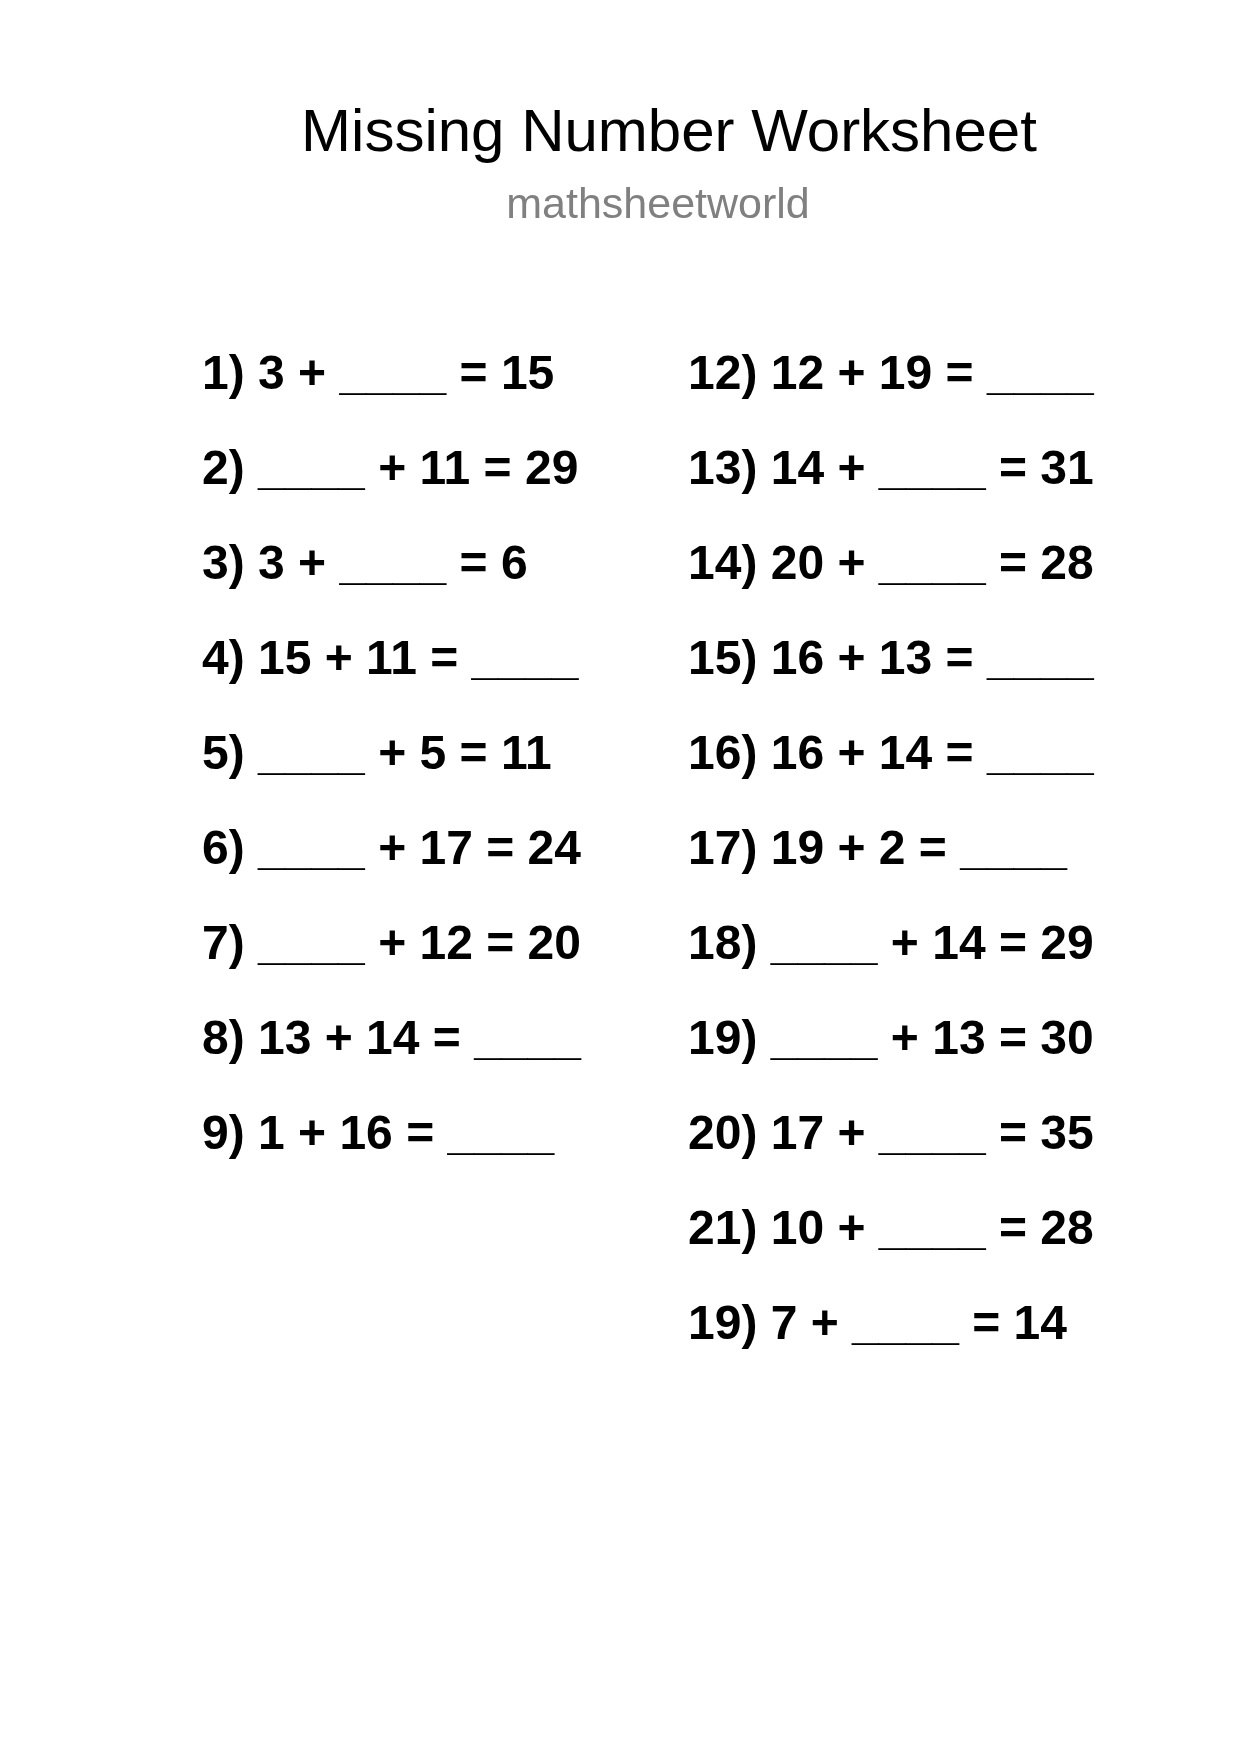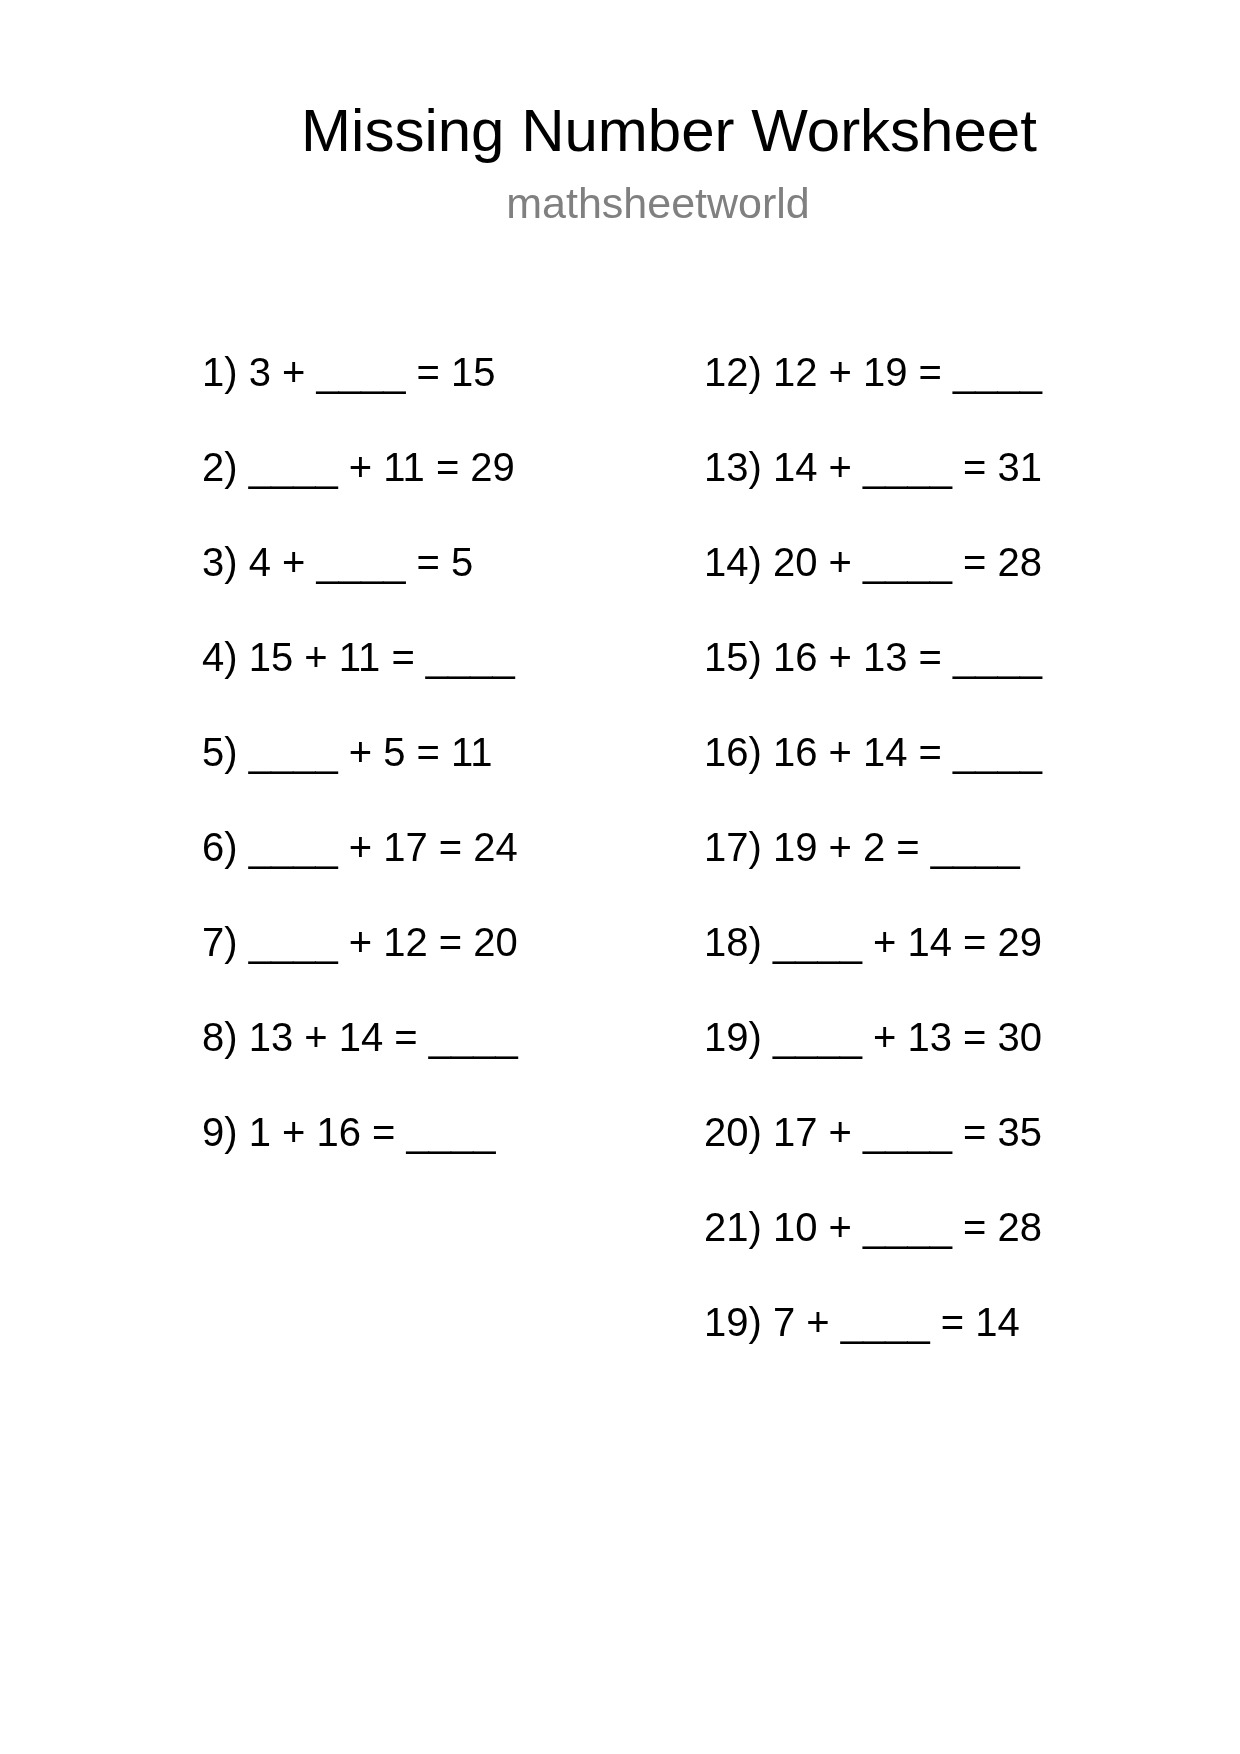--- a/index.html
+++ b/index.html
@@ -35,42 +35,43 @@
       font-size: 43px;
       line-height: 52px;
       white-space: nowrap;
       color: #808080;
     }
     .column {
       position: absolute;
       top: 351px;
     }
     .column.left { left: 202px; }
-    .column.right { left: 704px; }
+    .column.right { left: 688px; }
     .problem {
-      font-size: 40px;
+      font-size: 48px;
       line-height: 95px;
       height: 95px;
       white-space: pre;
       margin: 0;
       position: relative;
       top: -26px;
+      font-weight: bold;
     }
   </style>
 </head>
 <body>
 
 <div class="page">
   <div class="title">Missing Number Worksheet</div>
   <div class="subtitle">mathsheetworld</div>
 
   <div class="column left">
     <div class="problem">1) 3 + ____ = 15</div>
     <div class="problem">2) ____ + 11 = 29</div>
-    <div class="problem">3) 4 + ____ = 5</div>
+    <div class="problem">3) 3 + ____ = 6</div>
     <div class="problem">4) 15 + 11 = ____</div>
     <div class="problem">5) ____ + 5 = 11</div>
     <div class="problem">6) ____ + 17 = 24</div>
     <div class="problem">7) ____ + 12 = 20</div>
     <div class="problem">8) 13 + 14 = ____</div>
     <div class="problem">9) 1 + 16 = ____</div>
   </div>
 
   <div class="column right">
     <div class="problem">12) 12 + 19 = ____</div>

